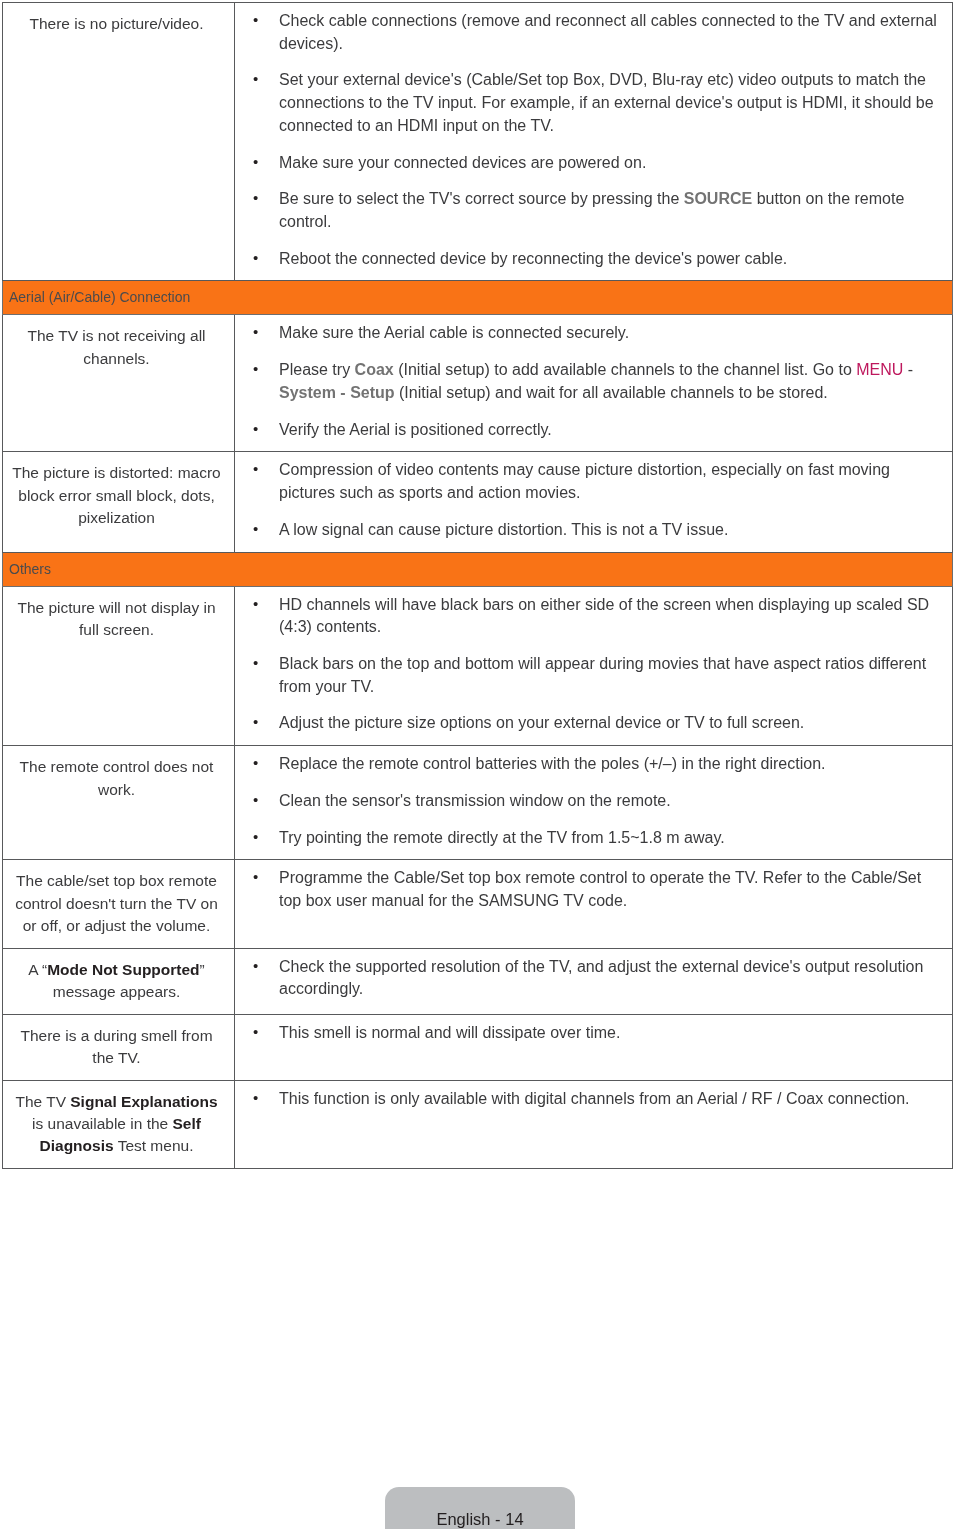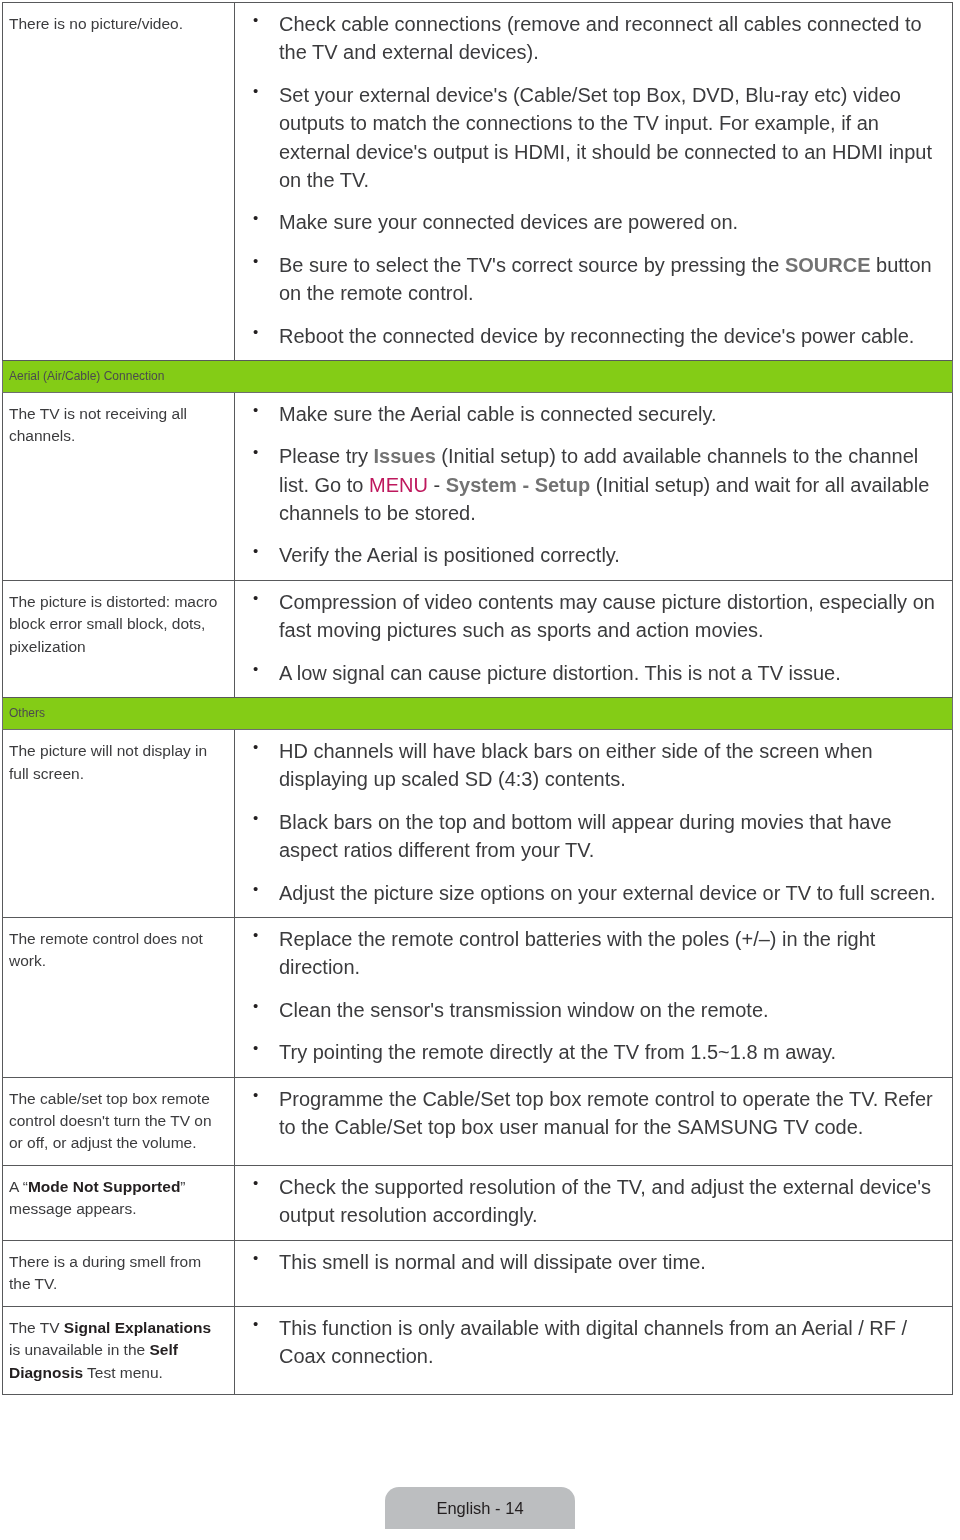--- a/index.html
+++ b/index.html
@@ -52,54 +52,54 @@
     font-size: 16.5px;
     font-weight: bold;
     color: #231f20;
     letter-spacing: 0.1px;
     padding: 6px 4px 8px 4px;
     height: 22px;
   }
 
   
   .section td {
-    background: #84cc16;
+    background: #f97316;
     border-top: 1px solid #6d6e70;
     border-bottom: 1px solid #6d6e70;
     border-left: 1px solid #6d6e70;
     border-right: 1px solid #6d6e70;
-    font-size: 12px;
+    font-size: 14px;
     color: #4b4b4d;
     padding: 8px 0 9px 6px;
   }
 
   
   td.issue {
     font-size: 15.5px;
     line-height: 1.45;
     color: #3b3b3d;
     padding: 10px 10px 10px 6px;
   }
-  td.issue .txt { display: block; }
+  td.issue .txt { display: block; text-align: center; }
   td.issue b { font-weight: bold; color: #231f20; }
 
   
   td.sol {
     padding: 7px 12px 8px 8px;
   }
   ul.bul {
     list-style: none;
     margin: 0;
     padding: 0;
   }
   ul.bul li {
     position: relative;
     padding-left: 36px;
     margin: 0 0 14px 0;
-    font-size: 20px;
+    font-size: 16px;
     line-height: 1.42;
     color: #3b3b3d;
   }
   ul.bul li:last-child { margin-bottom: 2px; }
   ul.bul li::before {
     content: "\2022";
     position: absolute;
     left: 10px;
     top: -1px;
     font-size: 15px;
@@ -116,21 +116,21 @@
   
   .footer {
     position: absolute;
     left: 385px;
     top: 1487px;
     width: 190px;
     height: 42px;
     background: #bcbec0;
     border-radius: 14px 14px 0 0;
     display: flex;
-    align-items: center;
+    align-items: flex-end;
     justify-content: center;
   }
   .footer span {
     font-size: 16.5px;
     color: #231f20;
   }
 </style>
 </head>
 <body>
 
@@ -159,21 +159,21 @@
         <tr class="section">
           <td colspan="2">Aerial (Air/Cable) Connection</td>
         </tr>
         <tr>
           <td class="issue pad-xl">
             <span class="txt"><span>The TV is not receiving all channels.</span></span>
           </td>
           <td class="sol">
             <ul class="bul">
               <li><span>Make sure the Aerial cable is connected securely.</span></li>
-              <li><span>Please try </span><b>Issues</b><span> (Initial setup) to add available channels to the channel list. Go to </span><span class="lite">MENU</span><span> - </span><b>System - Setup</b><span> (Initial setup) and wait for all available channels to be stored.</span></li>
+              <li><span>Please try </span><b>Coax</b><span> (Initial setup) to add available channels to the channel list. Go to </span><span class="lite">MENU</span><span> - </span><b>System - Setup</b><span> (Initial setup) and wait for all available channels to be stored.</span></li>
               <li><span>Verify the Aerial is positioned correctly.</span></li>
             </ul>
           </td>
         </tr>
         <tr>
           <td class="issue pad-md">
             <span class="txt"><span>The picture is distorted: macro block error small block, dots, pixelization</span></span>
           </td>
           <td class="sol">
             <ul class="bul">

